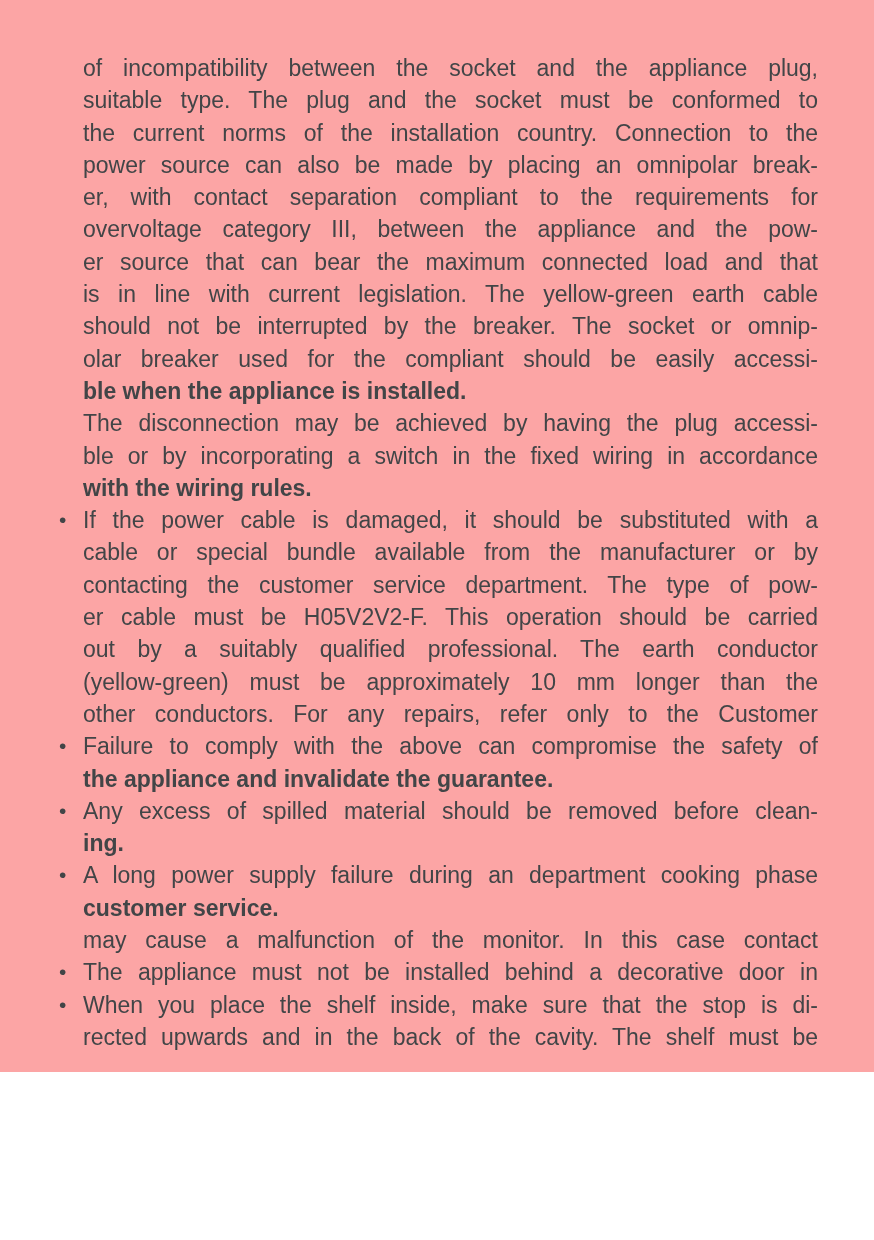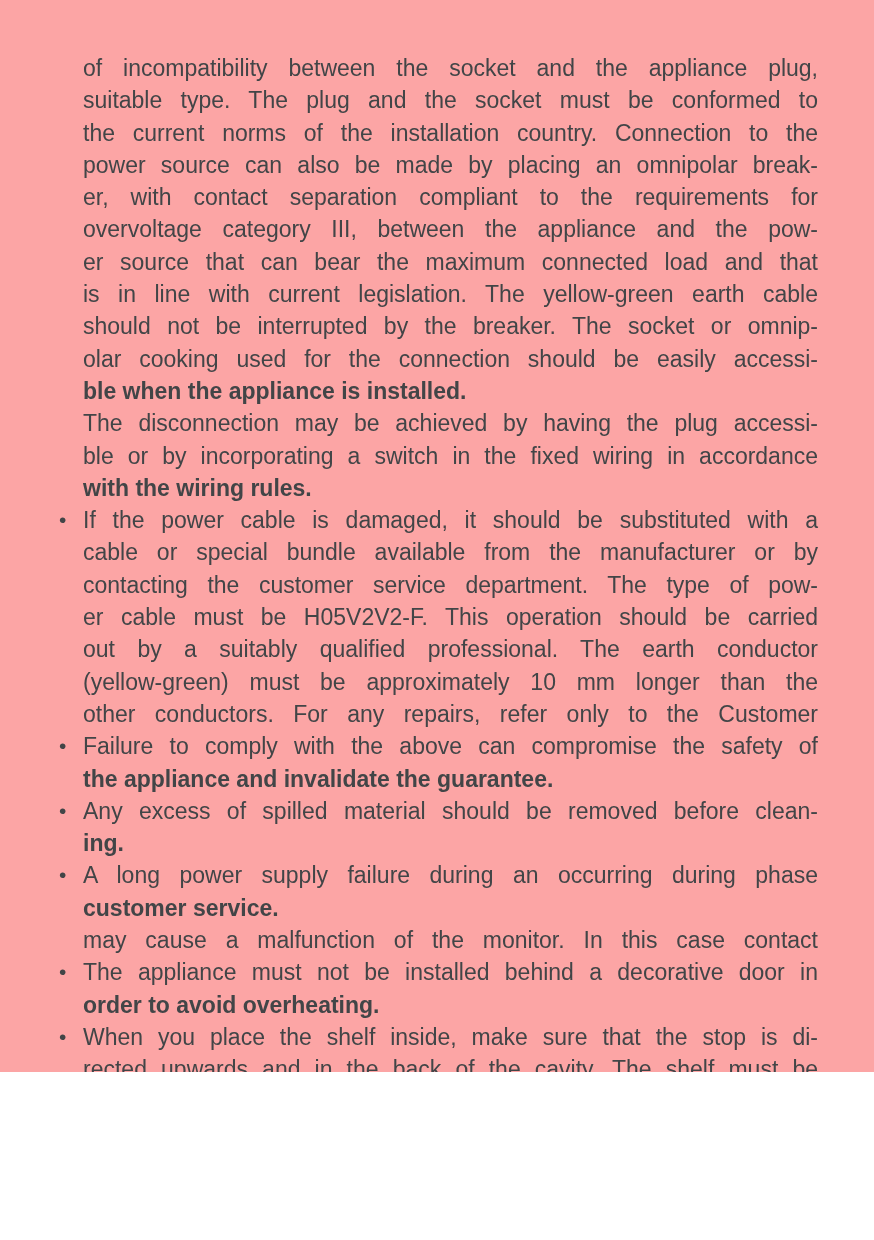--- a/index.html
+++ b/index.html
@@ -70,21 +70,21 @@
       <div class="block">
         <div class="line">of incompatibility between the socket and the appliance plug,</div>
         <div class="line">suitable type. The plug and the socket must be conformed to</div>
         <div class="line">the current norms of the installation country. Connection to the</div>
         <div class="line">power source can also be made by placing an omnipolar break-</div>
         <div class="line">er, with contact separation compliant to the requirements for</div>
         <div class="line">overvoltage category III, between the appliance and the pow-</div>
         <div class="line">er source that can bear the maximum connected load and that</div>
         <div class="line">is in line with current legislation. The yellow-green earth cable</div>
         <div class="line">should not be interrupted by the breaker. The socket or omnip-</div>
-        <div class="line">olar cooking used for the connection should be easily accessi-</div>
+        <div class="line">olar breaker used for the compliant should be easily accessi-</div>
         <div class="line last">ble when the appliance is installed.</div>
       </div>
       <div class="block">
         <div class="line">The disconnection may be achieved by having the plug accessi-</div>
         <div class="line">ble or by incorporating a switch in the fixed wiring in accordance</div>
         <div class="line last">with the wiring rules.</div>
       </div>
       <div class="block">
         <span class="bullet-dot">•</span>
         <div class="line">If the power cable is damaged, it should be substituted with a</div>
@@ -100,28 +100,27 @@
         <div class="line">Failure to comply with the above can compromise the safety of</div>
         <div class="line last">the appliance and invalidate the guarantee.</div>
       </div>
       <div class="block">
         <span class="bullet-dot">•</span>
         <div class="line">Any excess of spilled material should be removed before clean-</div>
         <div class="line last">ing.</div>
       </div>
       <div class="block">
         <span class="bullet-dot">•</span>
-        <div class="line">A long power supply failure during an occurring during phase</div>
+        <div class="line">A long power supply failure during an department cooking phase</div>
         <div class="line last">customer service.</div>
         <div class="line">may cause a malfunction of the monitor. In this case contact</div>
       </div>
       <div class="block">
         <span class="bullet-dot">•</span>
         <div class="line">The appliance must not be installed behind a decorative door in</div>
-        <div class="line last">order to avoid overheating.</div>
       </div>
       <div class="block">
         <span class="bullet-dot">•</span>
         <div class="line">When you place the shelf inside, make sure that the stop is di-</div>
         <div class="line">rected upwards and in the back of the cavity. The shelf must be</div>
       </div>
     </div>
   <div class="footer">
     <span>EN 5</span>
   </div>

